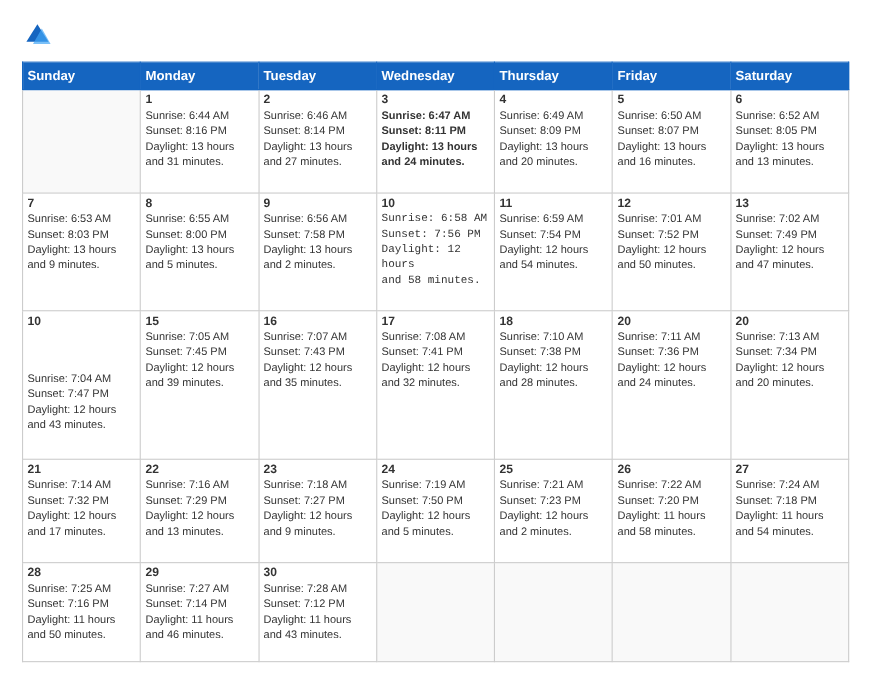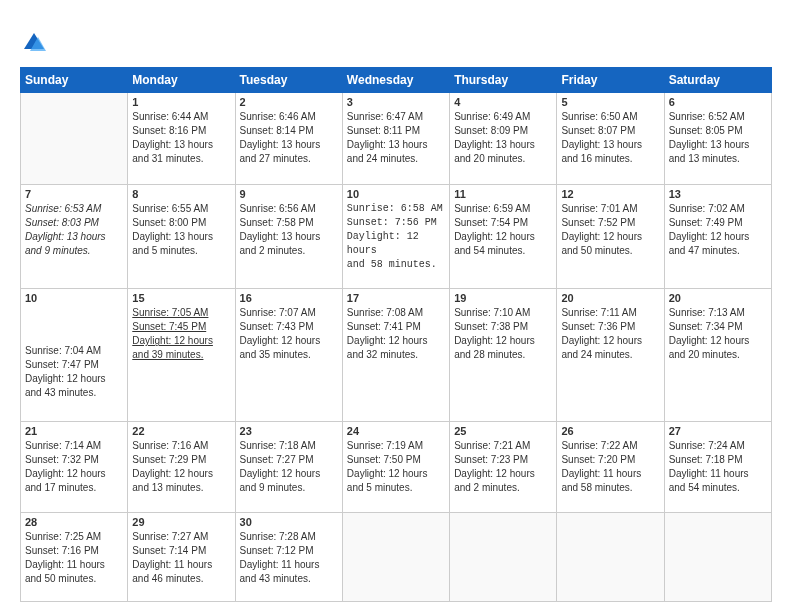--- a/index.html
+++ b/index.html
@@ -6,21 +6,21 @@
     body {
       font-family: Arial, sans-serif;
       background: #fff;
       width: 792px;
       height: 612px;
       overflow: hidden;
     }
     .page {
       width: 792px;
       height: 612px;
-      padding: 29px 20px 10px 20px;
+      padding: 18px 20px 10px 20px;
       display: flex;
       flex-direction: column;
       justify-content: center;
     }
     .header {
       display: flex;
       justify-content: space-between;
       align-items: flex-start;
       margin-bottom: 10px;
     }
@@ -147,21 +147,21 @@
           </td>
           <td>
             <span class="day-num">2</span>
             <div class="day-info" style="white-space: pre-line;">Sunrise: 6:46 AM
 Sunset: 8:14 PM
 Daylight: 13 hours
 and 27 minutes.</div>
           </td>
           <td>
             <span class="day-num">3</span>
-            <div class="day-info" style="white-space: pre-line;">Sunrise: 6:47 AM
+            <div class="day-info" style="white-space: pre-line; font-weight: bold;">Sunrise: 6:47 AM
 Sunset: 8:11 PM
 Daylight: 13 hours
 and 24 minutes.</div>
           </td>
           <td>
             <span class="day-num">4</span>
             <div class="day-info" style="white-space: pre-line;">Sunrise: 6:49 AM
 Sunset: 8:09 PM
 Daylight: 13 hours
 and 20 minutes.</div>
@@ -177,21 +177,21 @@
             <span class="day-num">6</span>
             <div class="day-info" style="white-space: pre-line;">Sunrise: 6:52 AM
 Sunset: 8:05 PM
 Daylight: 13 hours
 and 13 minutes.</div>
           </td>
         </tr>
         <tr>
           <td>
             <span class="day-num">7</span>
-            <div class="day-info" style="white-space: pre-line; font-style: italic;">Sunrise: 6:53 AM
+            <div class="day-info" style="white-space: pre-line;">Sunrise: 6:53 AM
 Sunset: 8:03 PM
 Daylight: 13 hours
 and 9 minutes.</div>
           </td>
           <td>
             <span class="day-num">8</span>
             <div class="day-info" style="white-space: pre-line;">Sunrise: 6:55 AM
 Sunset: 8:00 PM
 Daylight: 13 hours
 and 5 minutes.</div>
@@ -235,41 +235,41 @@
         <tr>
           <td>
             <span class="day-num">10</span>
             <div class="day-info" style="white-space: pre-line; margin-top: 40px;">Sunrise: 7:04 AM
 Sunset: 7:47 PM
 Daylight: 12 hours
 and 43 minutes.</div>
           </td>
           <td>
             <span class="day-num">15</span>
-            <div class="day-info" style="white-space: pre-line; text-decoration: underline;">Sunrise: 7:05 AM
+            <div class="day-info" style="white-space: pre-line;">Sunrise: 7:05 AM
 Sunset: 7:45 PM
 Daylight: 12 hours
 and 39 minutes.</div>
           </td>
           <td>
             <span class="day-num">16</span>
             <div class="day-info" style="white-space: pre-line;">Sunrise: 7:07 AM
 Sunset: 7:43 PM
 Daylight: 12 hours
 and 35 minutes.</div>
           </td>
           <td>
             <span class="day-num">17</span>
             <div class="day-info" style="white-space: pre-line;">Sunrise: 7:08 AM
 Sunset: 7:41 PM
 Daylight: 12 hours
 and 32 minutes.</div>
           </td>
           <td>
-            <span class="day-num">19</span>
+            <span class="day-num">18</span>
             <div class="day-info" style="white-space: pre-line;">Sunrise: 7:10 AM
 Sunset: 7:38 PM
 Daylight: 12 hours
 and 28 minutes.</div>
           </td>
           <td>
             <span class="day-num">20</span>
             <div class="day-info" style="white-space: pre-line;">Sunrise: 7:11 AM
 Sunset: 7:36 PM
 Daylight: 12 hours

